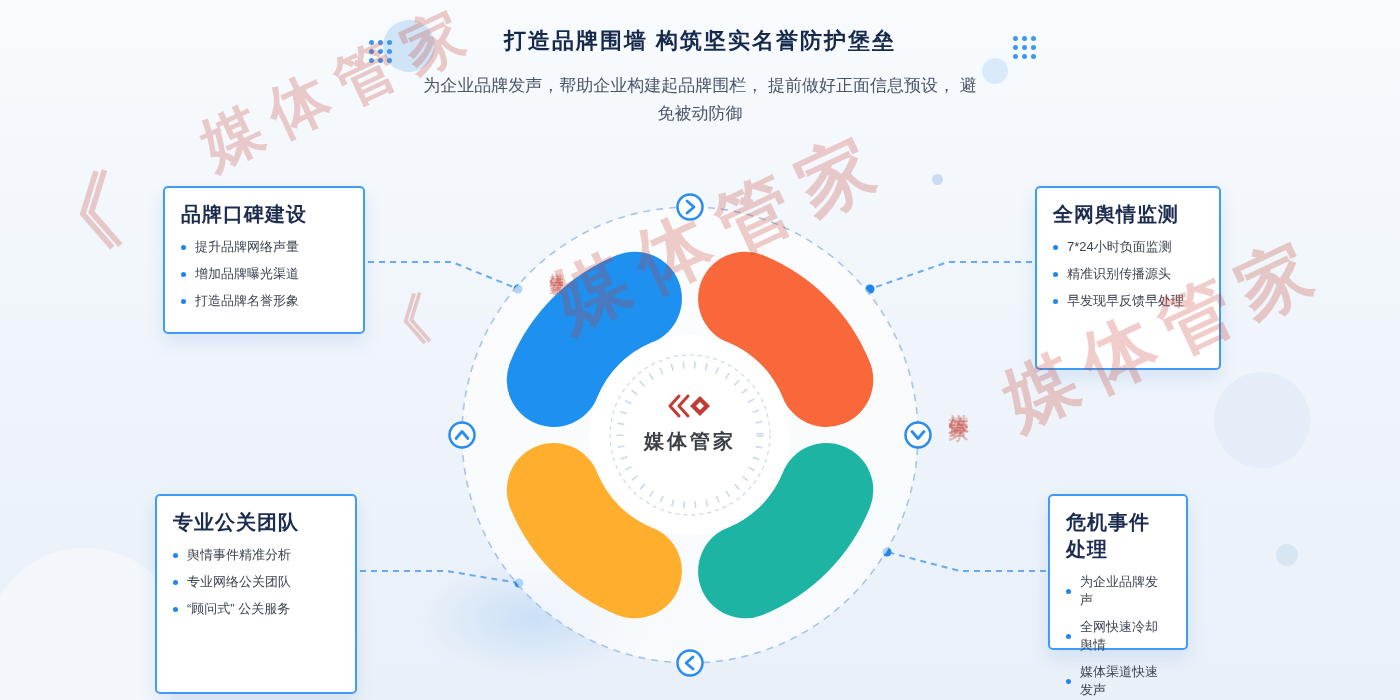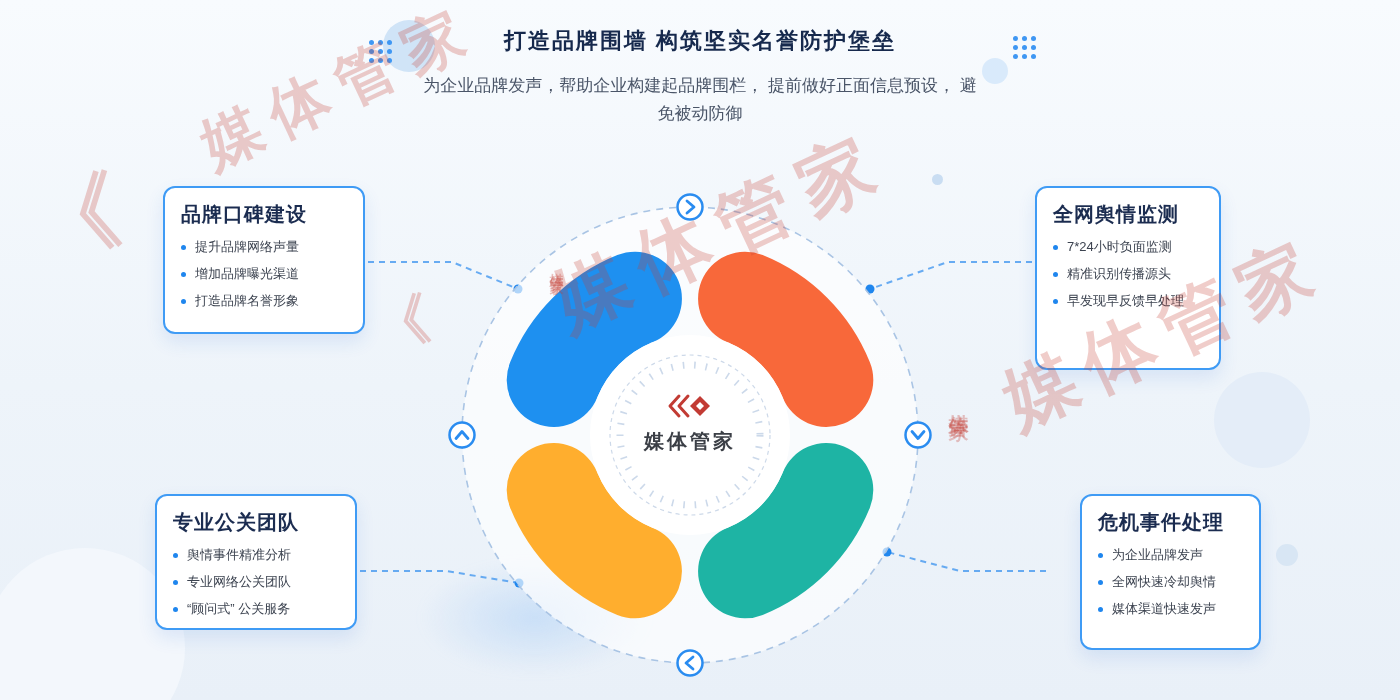--- a/index.html
+++ b/index.html
@@ -68,31 +68,31 @@
     position:absolute;left:620px;top:392px;width:140px;z-index:4;
     text-align:center;pointer-events:none;
   }
   .center-logo .logo-text{
     display:block;margin-top:4px;font-family:"Liberation Serif", serif;
     font-size:20px;font-weight:700;letter-spacing:3px;color:#3b3f46;
   }
   
   .card{
     position:absolute;z-index:4;background:#fff;
-    border:2px solid #3f9bf5;border-radius:12px;
+    border:2px solid #3f9bf5;border-radius:5px;
     box-shadow:0 8px 18px rgba(40,110,210,.12);
     padding:13px 16px 8px;box-sizing:border-box;
   }
   .card h3{margin:0 0 10px;font-size:20px;font-weight:800;color:#1b2c50;letter-spacing:1px;}
   .card .item{display:flex;align-items:center;margin:9px 0;font-size:13px;color:#3c4350;}
   .card .bullet{flex:none;width:5px;height:5px;border-radius:50%;background:#1f86ee;margin-right:9px;}
   .card-tl{left:163px;top:186px;width:202px;height:148px;}
   .card-tr{left:1035px;top:186px;width:186px;height:184px;}
-  .card-bl{left:155px;top:494px;width:202px;height:136px;}
-  .card-br{left:1080px;top:494px;width:181px;height:156px;}
+  .card-bl{left:155px;top:494px;width:202px;height:200px;}
+  .card-br{left:1048px;top:494px;width:140px;height:156px;}
 </style>
 </head>
 <body>
 
 <div class="stage">
 
   <div class="bgc bgc1"></div>
   <div class="bgc bgc2"></div>
   <div class="bgc bgc3"></div>
   <div class="bgc bgc4"></div>

